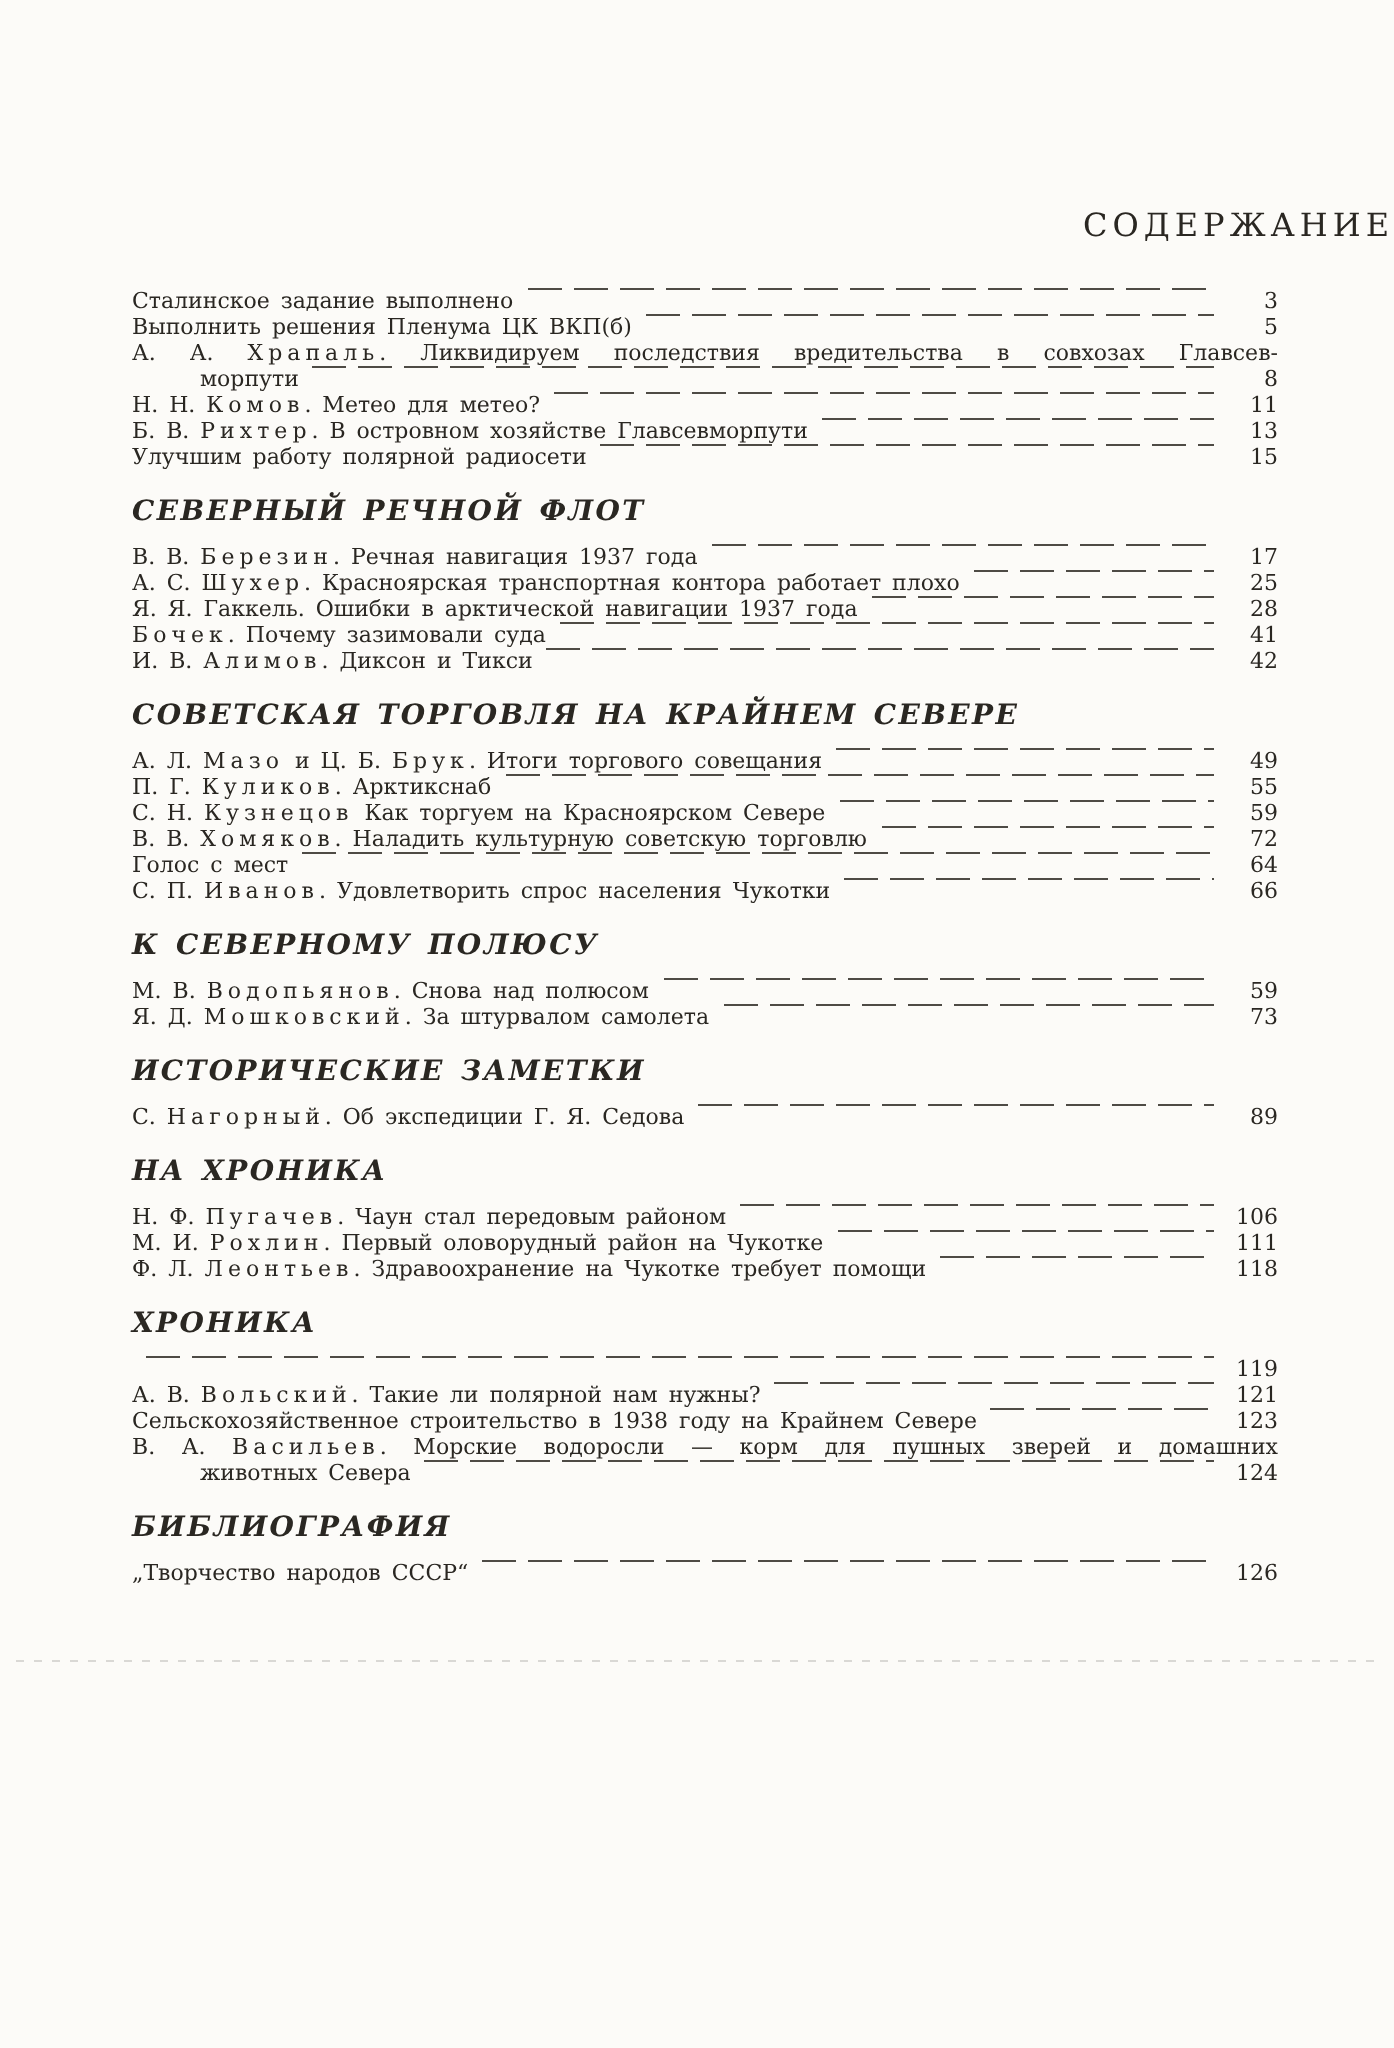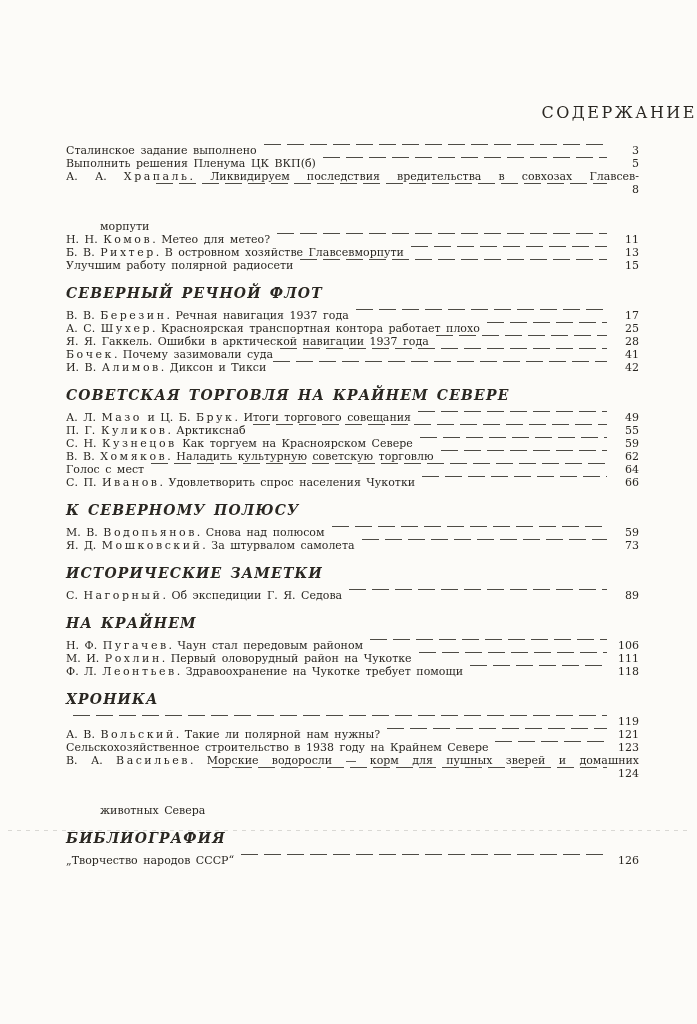--- a/index.html
+++ b/index.html
@@ -24,21 +24,21 @@
   .entry{margin:0;}
   .row{display:flex;align-items:flex-start;}
   .txt{white-space:nowrap;}
   .sp{letter-spacing:2.5px;}
   .leader{
     flex:1 1 auto;min-width:12px;height:1px;margin:0 6px 3px 7px;
     background:repeating-linear-gradient(90deg,#4e4b45 0,#4e4b45 17px,transparent 17px,transparent 23px);
   }
   .num{flex:0 0 auto;min-width:26px;text-align:right;}
   .wrap1{text-align:justify;text-align-last:justify;}
-  .cont{padding-left:34px;white-space:nowrap;margin-top:37px;}
+  .cont{padding-left:34px;white-space:nowrap;}
   .artifact{
     position:absolute;left:8px;top:830px;width:681px;height:1px;opacity:.45;
     background:repeating-linear-gradient(90deg,rgba(100,98,92,.5) 0 4px,transparent 4px 9px);
   }
 </style>
 </head>
 <body>
 
 <div class="page">
   <h1 class="title">СОДЕРЖАНИЕ</h1>
@@ -119,21 +119,21 @@
           <span class="num">55</span>
         </div>
         <div class="entry row">
           <span class="txt"><span class="part">С. Н. </span><span class="part sp">Кузнецов</span><span class="part"> Как торгуем на Красноярском Севере</span></span>
           <span class="leader"></span>
           <span class="num">59</span>
         </div>
         <div class="entry row">
           <span class="txt"><span class="part">В. В. </span><span class="part sp">Хомяков</span><span class="part">. Наладить культурную советскую торговлю</span></span>
           <span class="leader"></span>
-          <span class="num">62</span>
+          <span class="num">72</span>
         </div>
         <div class="entry row">
           <span class="txt"><span class="part">Голос с мест</span></span>
           <span class="leader"></span>
           <span class="num">64</span>
         </div>
         <div class="entry row">
           <span class="txt"><span class="part">С. П. </span><span class="part sp">Иванов</span><span class="part">. Удовлетворить спрос населения Чукотки</span></span>
           <span class="leader"></span>
           <span class="num">66</span>
@@ -154,21 +154,21 @@
       </section>
       <section class="section">
         <div class="heading">ИСТОРИЧЕСКИЕ ЗАМЕТКИ</div>
         <div class="entry row">
           <span class="txt"><span class="part">С. </span><span class="part sp">Нагорный</span><span class="part">. Об экспедиции Г. Я. Седова</span></span>
           <span class="leader"></span>
           <span class="num">89</span>
         </div>
       </section>
       <section class="section">
-        <div class="heading">НА КРАЙНЕМ</div>
+        <div class="heading">НА ХРОНИКА</div>
         <div class="entry row">
           <span class="txt"><span class="part">Н. Ф. </span><span class="part sp">Пугачев</span><span class="part">. Чаун стал передовым районом</span></span>
           <span class="leader"></span>
           <span class="num">106</span>
         </div>
         <div class="entry row">
           <span class="txt"><span class="part">М. И. </span><span class="part sp">Рохлин</span><span class="part">. Первый оловорудный район на Чукотке</span></span>
           <span class="leader"></span>
           <span class="num">111</span>
         </div>

